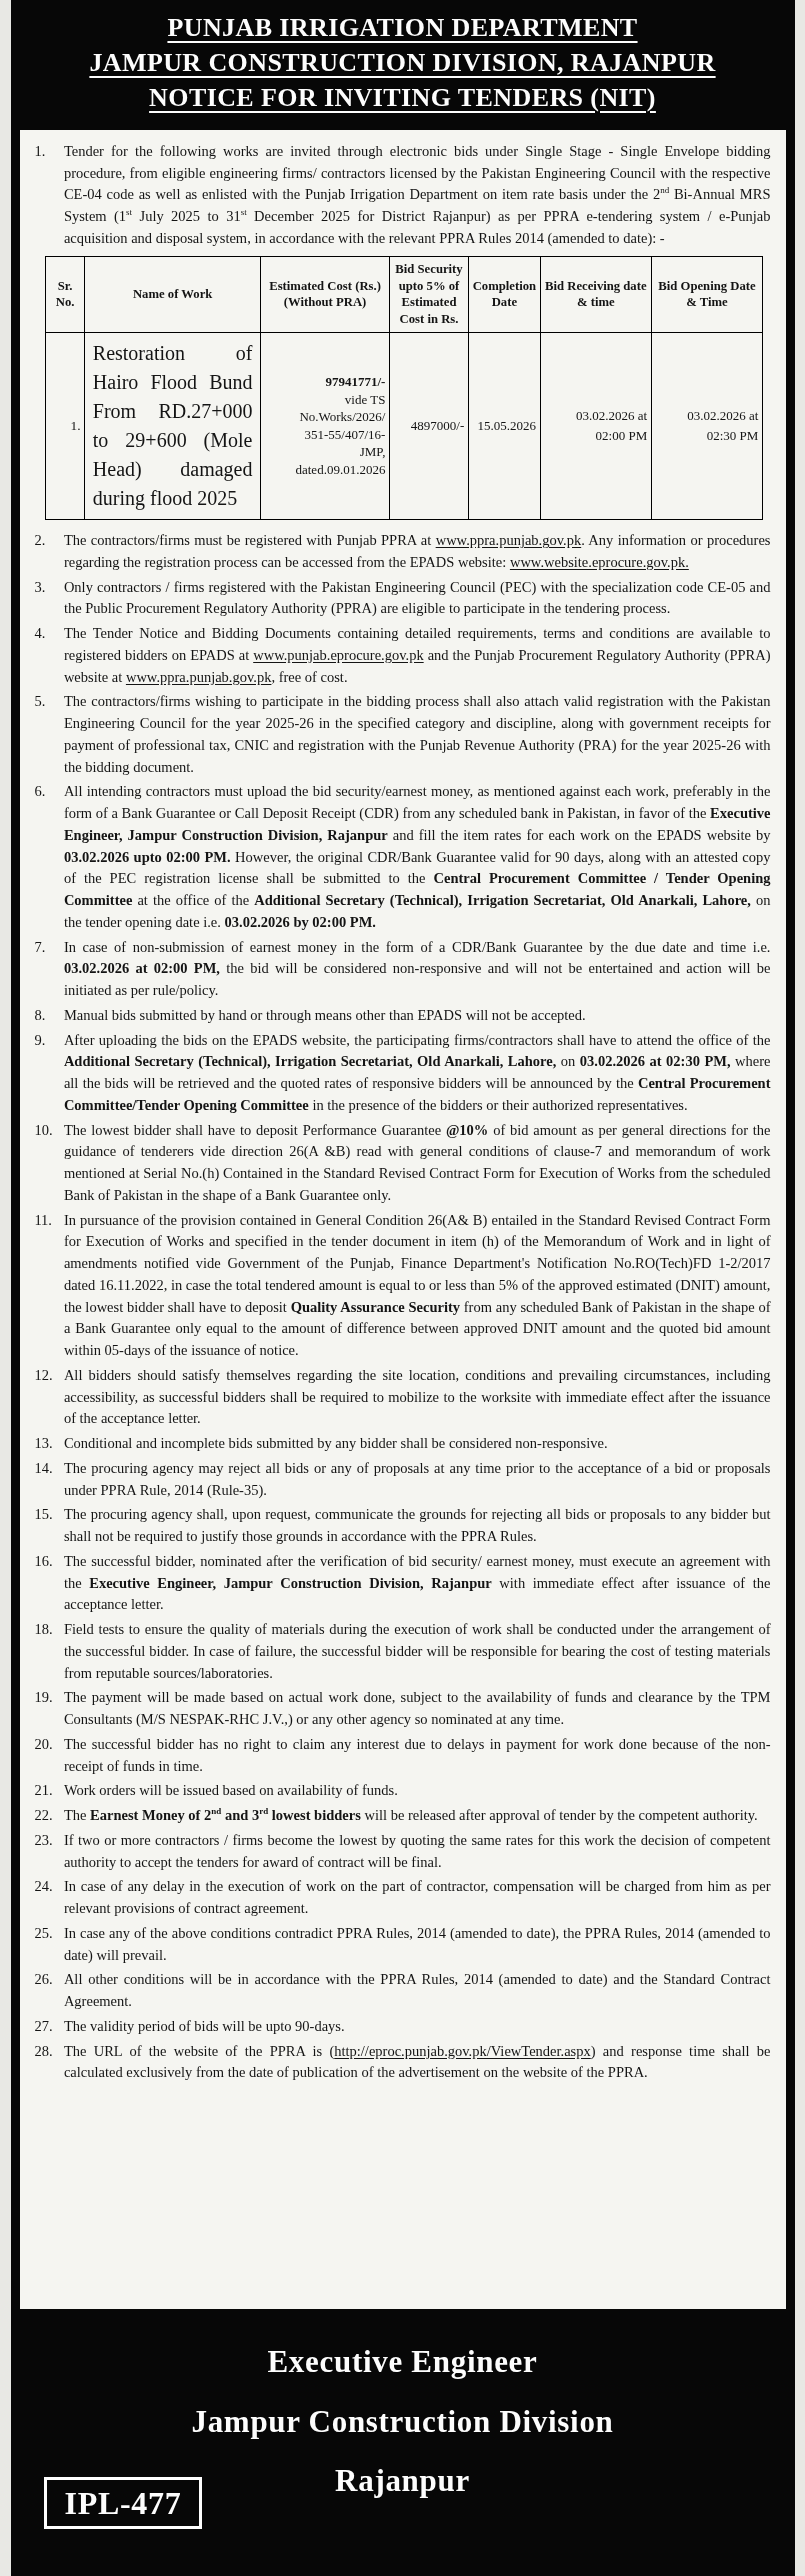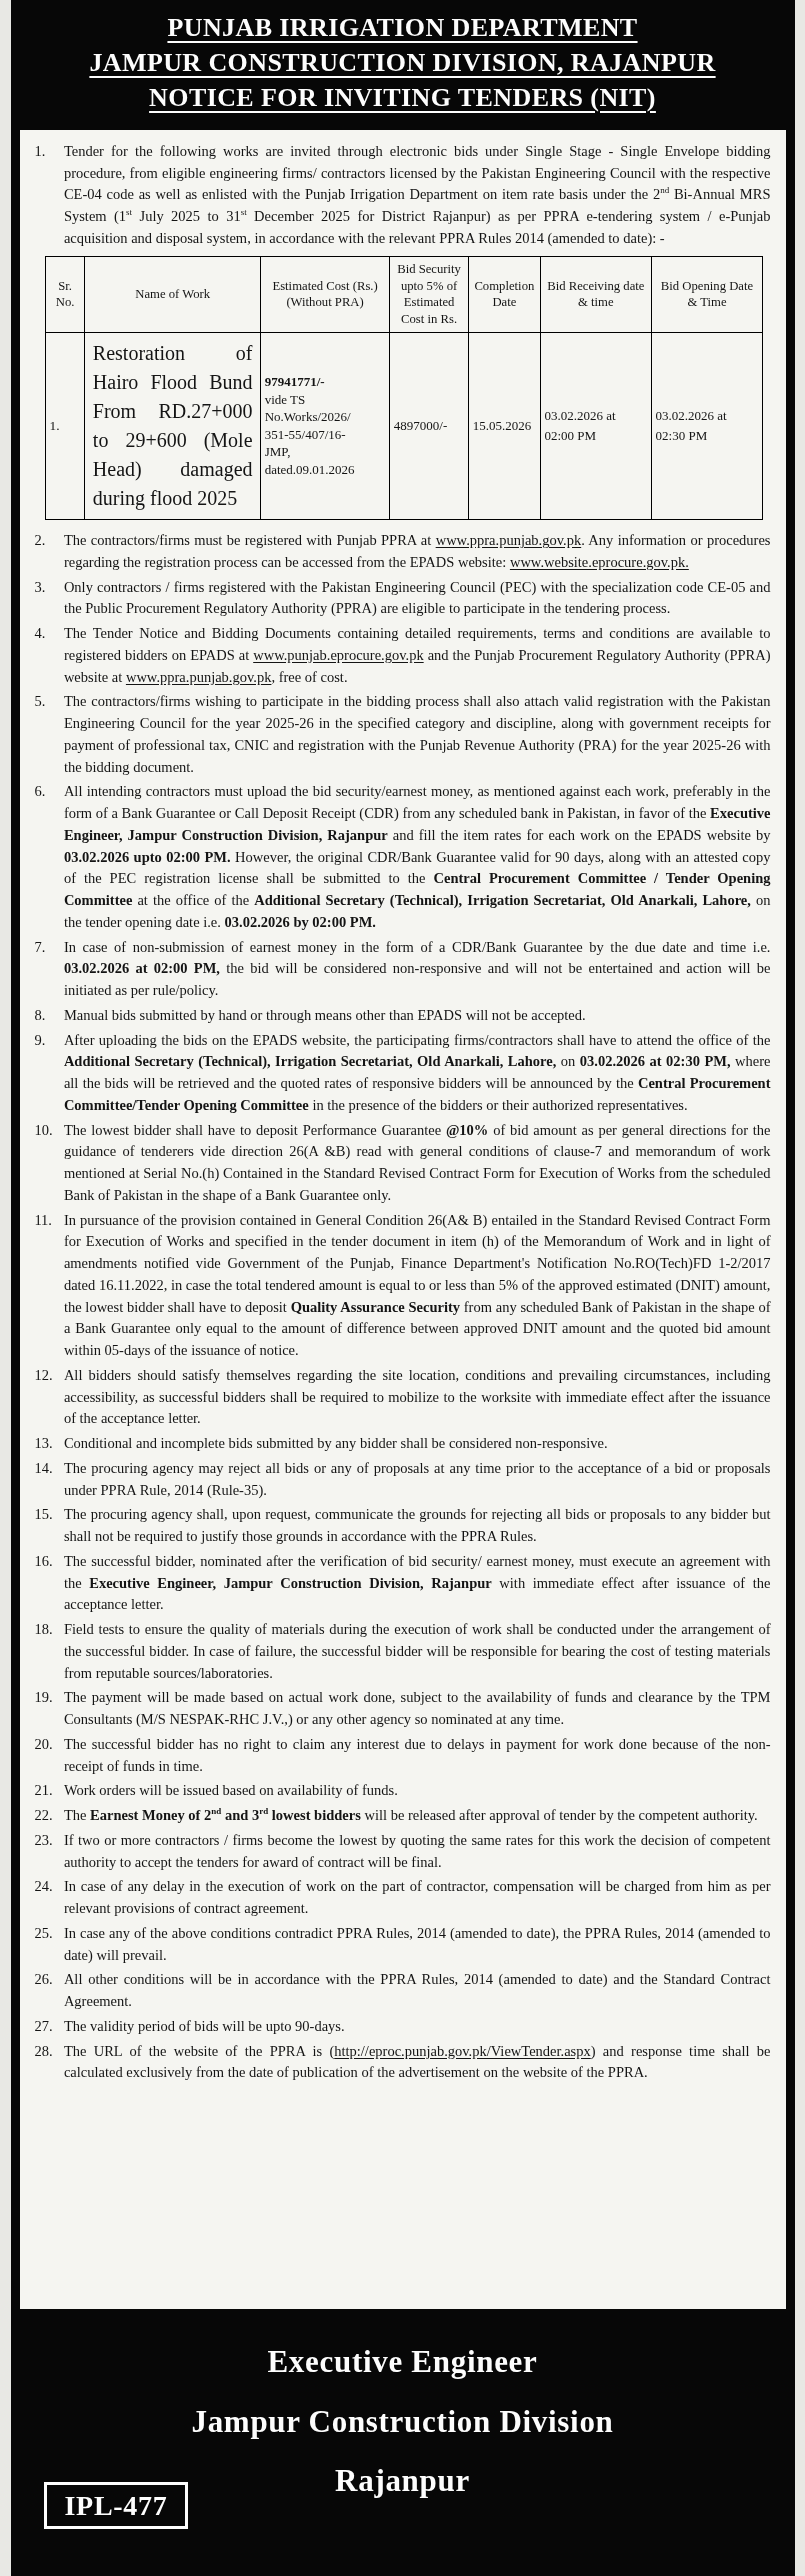--- a/index.html
+++ b/index.html
@@ -70,26 +70,26 @@
     width:calc(100% - 19.4px);
     margin:6px 4.5px 10.5px 12px;
     font-size:13px;
   }
   table.tender th,table.tender td{
     border:1.9px solid #000;
     vertical-align:middle;
     padding:4.5px 3.7px;
   }
   table.tender th{
-    font-weight:normal;
+    font-weight:bold;
     text-align:center;
     line-height:1.3;
     font-size:12.7px;
   }
-  table.tender td{text-align:left;}
+  table.tender td{text-align:right;}
   table.tender td.cell-work{
     text-align:justify;
     padding:6px 7.5px;
     line-height:1.45;
     font-size:20px;
   }
   table.tender td.cell-cost{
     white-space:pre-line;
     line-height:1.35;
     font-size:13px;
@@ -114,21 +114,21 @@
     margin:0 0 22.4px 0;
     letter-spacing:0.7px;
   }
   .ipl-badge{
     position:absolute;
     left:31px;
     bottom:45px;
     border:3px solid #fdfdfd;
     padding:4.5px 18px;
     font-weight:bold;
-    font-size:28px;
+    font-size:32px;
     letter-spacing:0.7px;
     color:#fdfdfd;
     background:var(--band);
   }
 </style>
 </head>
 <body>
 
 <div class="page">
 

